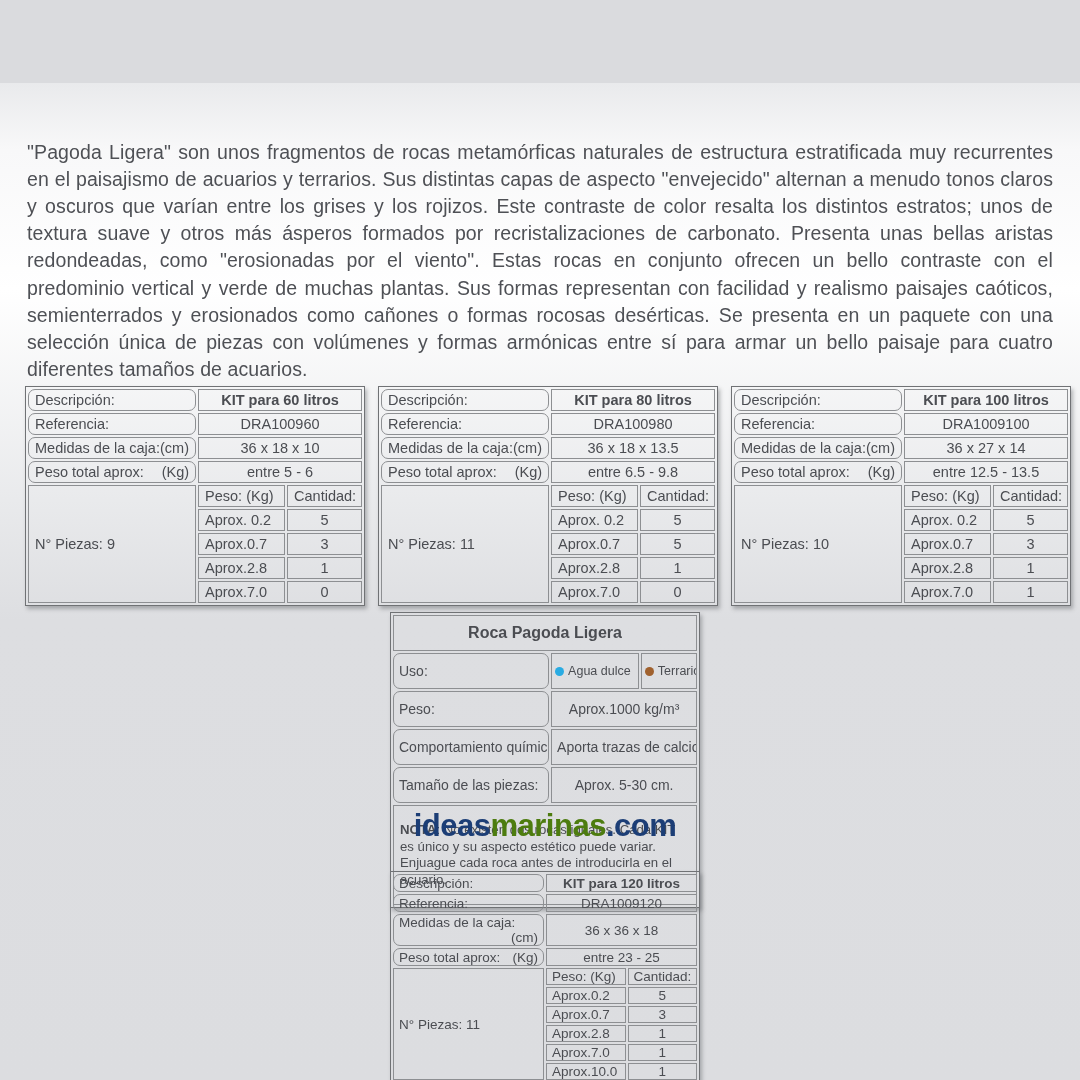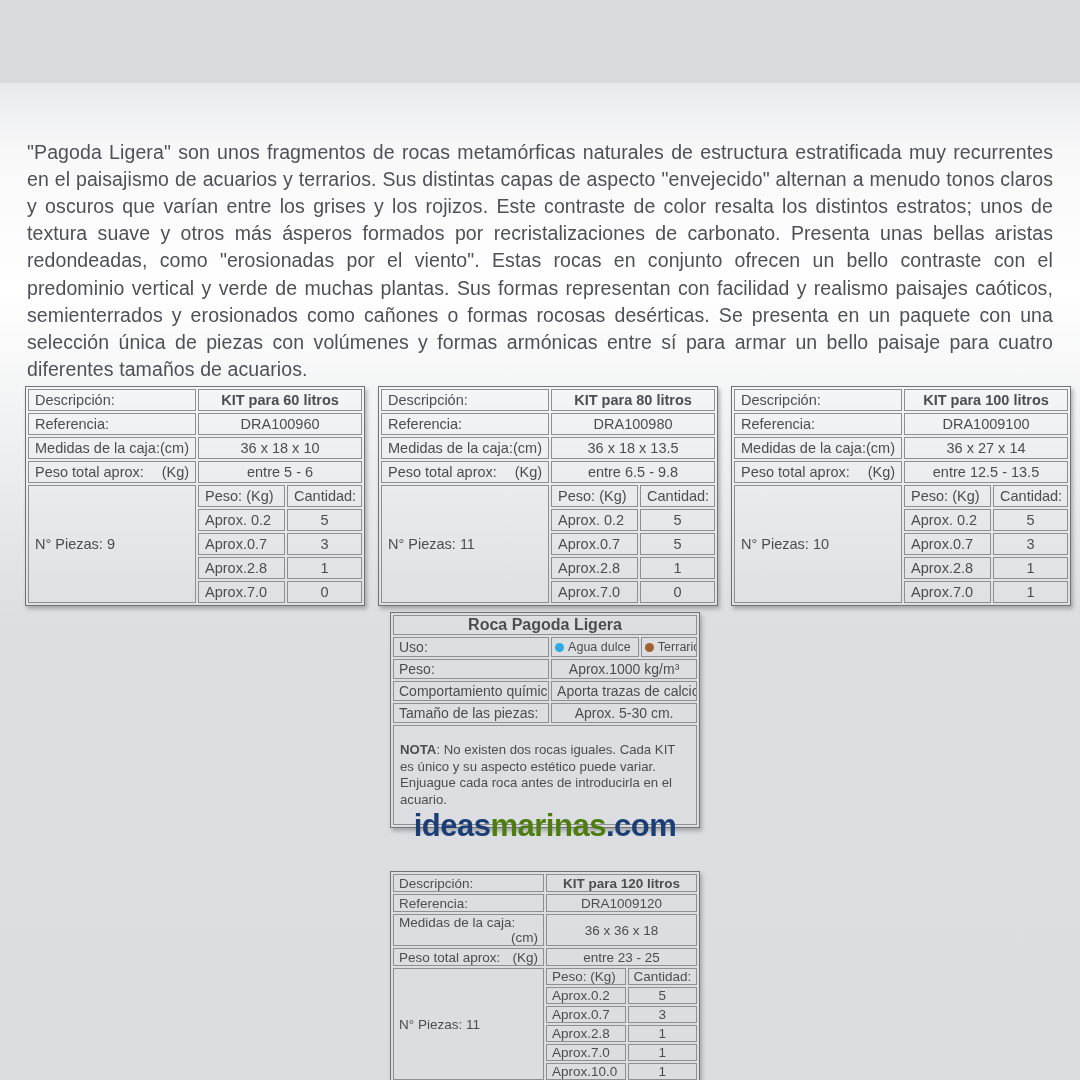--- a/index.html
+++ b/index.html
@@ -13,38 +13,38 @@
     position:absolute;left:27px;top:119px;width:1026px;
     font-size:19.5px;line-height:27.2px;color:#4e5055;text-align:justify;letter-spacing:.1px;
   }
   
   table.sheet{
     border:1px solid #707275;border-collapse:separate;border-spacing:2px;
     box-shadow:2px 3px 4px rgba(96,98,102,.45);
     color:#4b4d52;table-layout:fixed;
   }
   table.sheet td{border:1px solid #8d8f92;padding:0 6px;overflow:hidden;white-space:nowrap;}
-  .lbl{text-align:left;}
+  .lbl{text-align:left;border-radius:7px;}
   .val{text-align:center;}
   .b{font-weight:bold;}
   .unit{float:right;}
   .piezas{text-align:left;vertical-align:middle;}
   .shdr{margin-top:40px;}
   .sp{text-align:left;padding-left:10px;}
   .sc{text-align:center;}
   
   .kits{position:absolute;left:25px;top:386px;display:flex;gap:13px;}
   table.kit{width:340px;font-size:14.5px;}
   table.kit td{height:20px;}
   table.kit col.c1{width:166px;}
   table.kit col.c2{width:86px;}
   table.kit col.c3{width:74px;}
   
   table.prod{position:absolute;left:390px;top:612px;width:310px;font-size:14px;}
-  table.prod td{height:18px;padding:0 5px;}
+  table.prod td{height:18px;padding:8px 5px;}
   table.prod col.c1{width:153px;}
   table.prod col.c2{width:86px;}
   table.prod col.c3{width:55px;}
   .phdr{height:23px;font-weight:bold;font-size:16px;text-align:center;}
   .uso{font-size:12.5px;padding:0 3px !important;}
   .dot{display:inline-block;width:9px;height:9px;border-radius:50%;margin-right:4px;vertical-align:-1px;}
   .dot-blue{background:#29abe2;}
   .dot-brown{background:#a0612e;}
   .nota{font-size:13.2px;line-height:16.6px;padding:16px 6px !important;text-align:left;white-space:normal !important;height:auto !important;}
   

